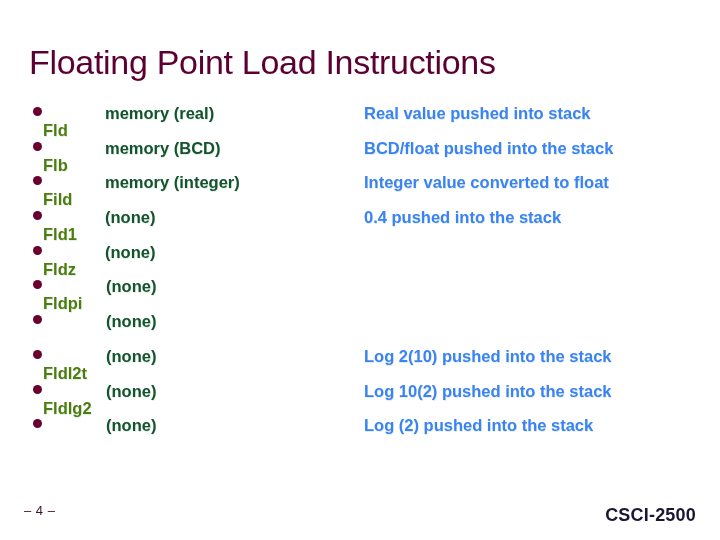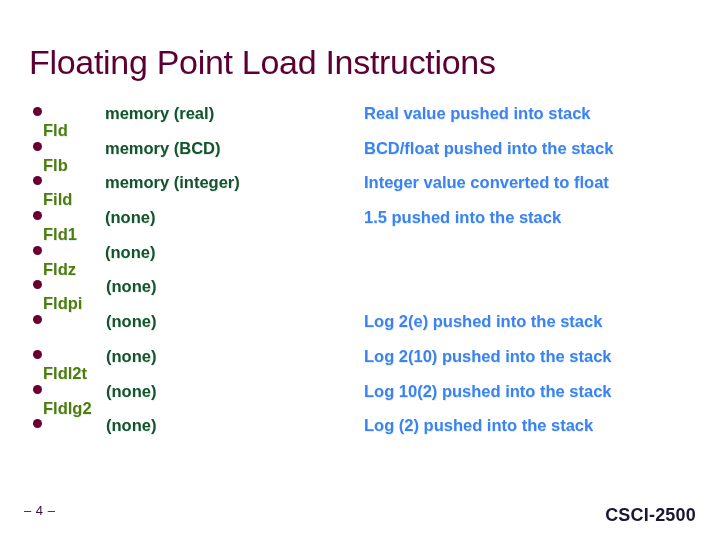--- a/index.html
+++ b/index.html
@@ -131,36 +131,35 @@
       <div class="instr-row">
         <span class="bullet"></span>
         <span class="mnemonic">Fild</span>
         <span class="operand tab-wide">memory (integer)</span>
         <span class="description">Integer value converted to float</span>
       </div>
       <div class="instr-row">
         <span class="bullet"></span>
         <span class="mnemonic">Fld1</span>
         <span class="operand tab-wide">(none)</span>
-        <span class="description">1.5 pushed into the stack</span>
+        <span class="description">0.4 pushed into the stack</span>
       </div>
       <div class="instr-row">
         <span class="bullet"></span>
         <span class="mnemonic">Fldz</span>
         <span class="operand tab-wide">(none)</span>
       </div>
       <div class="instr-row">
         <span class="bullet"></span>
         <span class="mnemonic">Fldpi</span>
         <span class="operand tab-mid">(none)</span>
       </div>
       <div class="instr-row">
         <span class="bullet"></span>
         <span class="operand tab-tight">(none)</span>
-        <span class="description">Log 2(e) pushed into the stack</span>
       </div>
       <div class="instr-row">
         <span class="bullet"></span>
         <span class="mnemonic">Fldl2t</span>
         <span class="operand tab-tight">(none)</span>
         <span class="description">Log 2(10) pushed into the stack</span>
       </div>
       <div class="instr-row">
         <span class="bullet"></span>
         <span class="mnemonic">Fldlg2</span>

